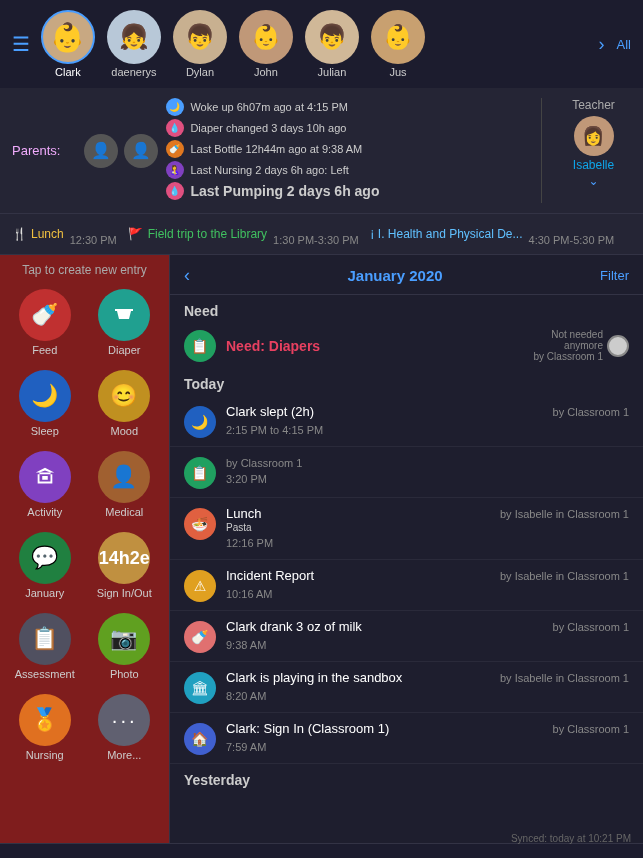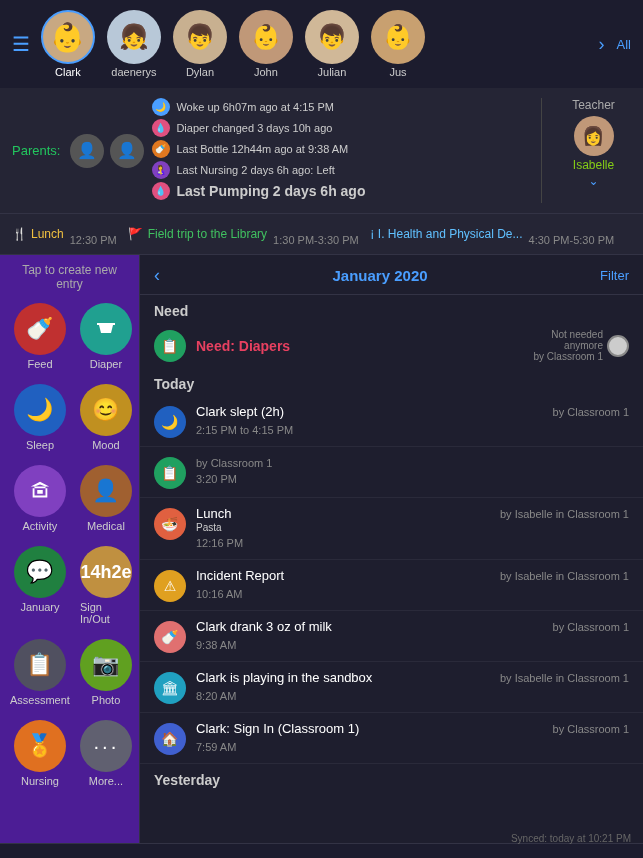--- a/index.html
+++ b/index.html
@@ -70,21 +70,21 @@
       display: flex;
       gap: 8px;
       border-bottom: 1px solid #333345;
     }
     .parents-block {
       display: flex;
       align-items: center;
       gap: 6px;
       min-width: 130px;
     }
-    .parents-label { font-size: 13px; color: #22c55e; margin-right: 4px; }
+    .parents-label { font-size: 13px; color: #f0abfc; margin-right: 18px; }
     .parent-avatar {
       width: 34px;
       height: 34px;
       border-radius: 50%;
       background: #555;
       display: flex;
       align-items: center;
       justify-content: center;
       font-size: 16px;
       color: #aaa;
@@ -127,21 +127,21 @@
       width: 40px;
       height: 40px;
       border-radius: 50%;
       background: #c09878;
       display: flex;
       align-items: center;
       justify-content: center;
       font-size: 18px;
       margin-bottom: 2px;
     }
-    .teacher-name { font-size: 12px; color: #84cc16; }
+    .teacher-name { font-size: 12px; color: #0ea5e9; }
     .expand-arrow { color: #4a9eff; font-size: 12px; margin-top: 2px; cursor: pointer; }
 
     
     .events-bar {
       background: #252535;
       padding: 8px 12px;
       display: flex;
       gap: 12px;
       border-bottom: 1px solid #333345;
       font-size: 12px;
@@ -155,22 +155,22 @@
 
     
     .main-content {
       display: flex;
       flex: 1;
       height: calc(858px - 218px - 52px);
     }
 
     
     .left-sidebar {
-      width: 140px;
-      background: #4c1d95;
+      width: 170px;
+      background: #7f1d1d;
       padding: 8px;
       border-right: 1px solid #333345;
       overflow-y: auto;
     }
     .sidebar-title {
       font-size: 12px;
       color: #aaa;
       text-align: center;
       margin-bottom: 8px;
     }

